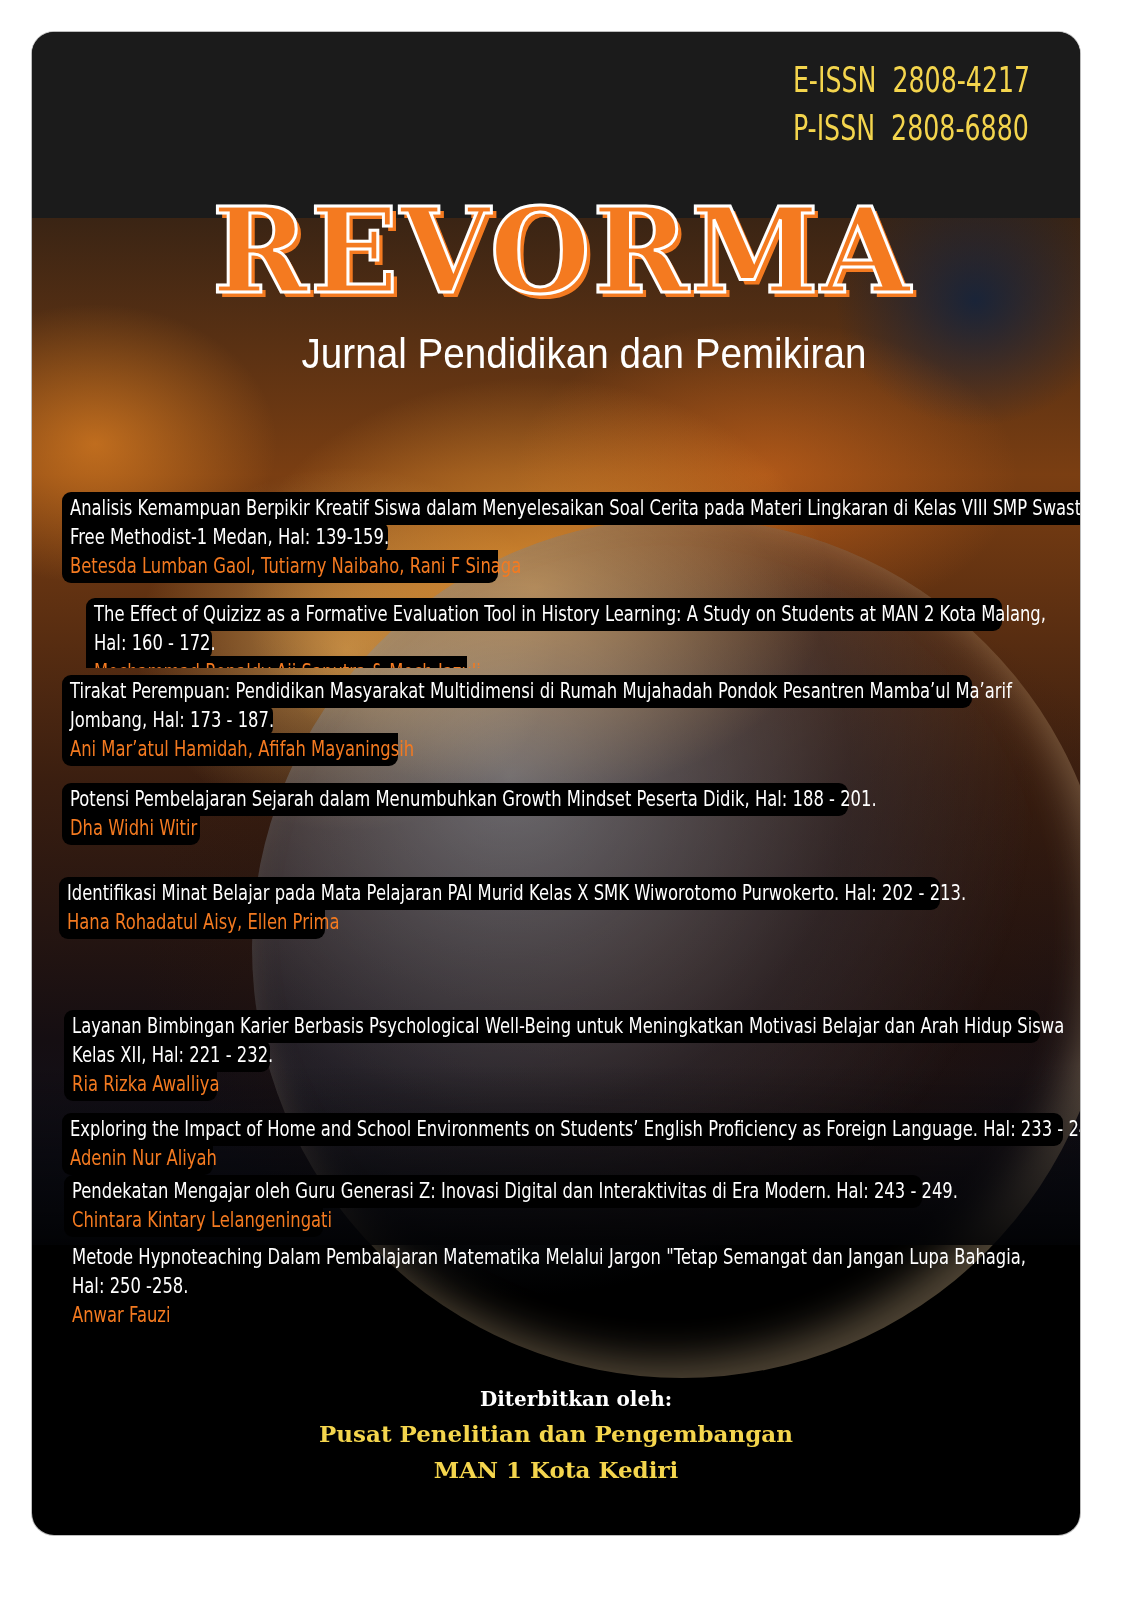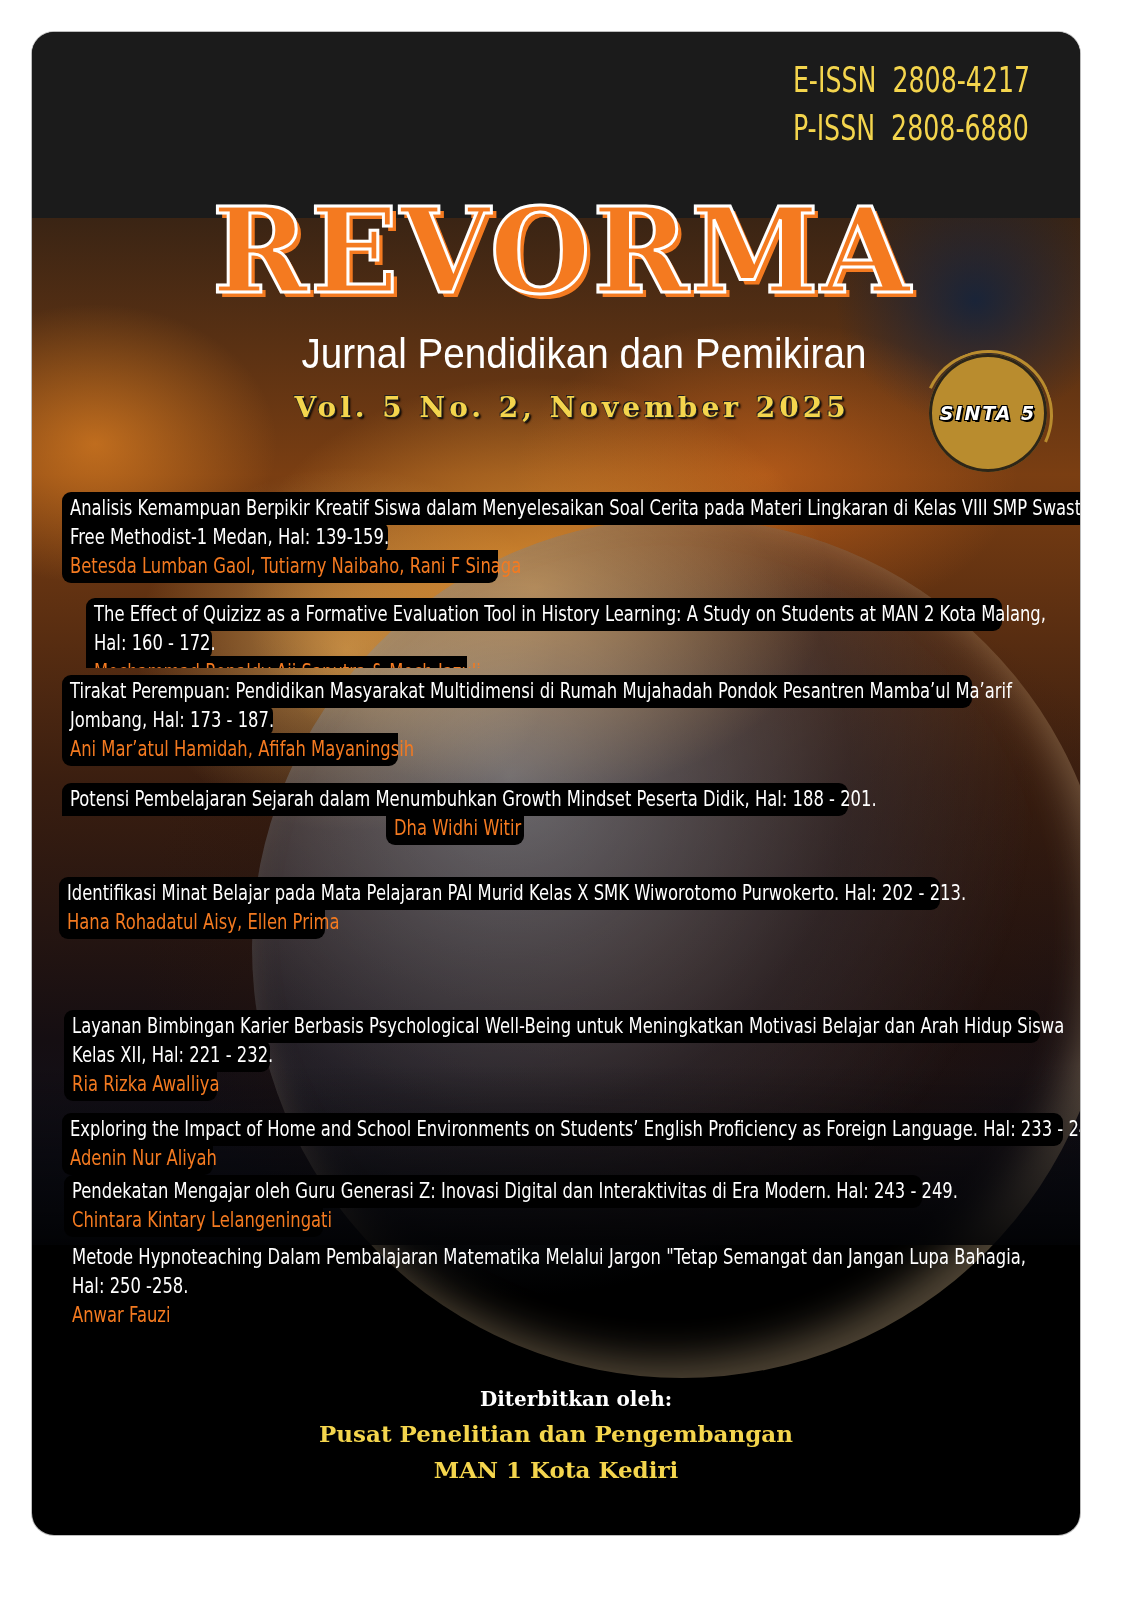--- a/index.html
+++ b/index.html
@@ -117,25 +117,21 @@
     <div class="art-fade"></div>
   </div>
 
   <div class="issn">
     <div><span>E-ISSN</span>  <span>2808-4217</span></div>
     <div><span>P-ISSN</span>  <span>2808-6880</span></div>
   </div>
 
   <div class="masthead">REVORMA</div>
   <div class="subtitle">Jurnal Pendidikan dan Pemikiran</div>
-  <div class="volume">Vol. 5 No. 2, November 2025</div>
 
-  <div class="sinta">
-    <span>SINTA 5</span>
-  </div>
 
   <div class="articles">
 
     <div class="article stack" style="left:30px; top:460px;">
       <div class="line"><span class="box"><span class="t" style="transform:scaleX(0.78); width:1280px;">Analisis Kemampuan Berpikir Kreatif Siswa dalam Menyelesaikan Soal Cerita pada Materi Lingkaran di Kelas VIII SMP Swasta</span></span></div>
       <div class="line"><span class="box" style="width:310px"><span class="t" style="transform:scaleX(0.78);">Free Methodist-1 Medan, Hal: 139-159.</span></span></div>
       <div class="line"><span class="box" style="width:420px"><span class="a" style="transform:scaleX(0.78);">Betesda Lumban Gaol, Tutiarny Naibaho, Rani F Sinaga</span></span></div>
     </div>
 
     <div class="article stack" style="left:30px; top:566px;margin-left:24px;">
@@ -143,21 +139,21 @@
       <div class="line"><span class="box" style="width:110px"><span class="t" style="transform:scaleX(0.78);">Hal: 160 - 172.</span></span></div>
       <div class="line" style="height:12px; overflow:hidden;"><span class="box" style="width:365px"><span class="a" style="transform:scaleX(0.78);">Mochammad Ronaldy Aji Saputra &amp; Moch Jazuli</span></span></div>
     </div>
 
     <div class="article stack" style="left:30px; top:643px;">
       <div class="line"><span class="box" style="width:894px"><span class="t" style="transform:scaleX(0.78);">Tirakat Perempuan: Pendidikan Masyarakat Multidimensi di Rumah Mujahadah Pondok Pesantren Mamba’ul Ma’arif</span></span></div>
       <div class="line"><span class="box" style="width:195px"><span class="t" style="transform:scaleX(0.78);">Jombang, Hal: 173 - 187.</span></span></div>
       <div class="line"><span class="box" style="width:320px"><span class="a" style="transform:scaleX(0.78);">Ani Mar’atul Hamidah, Afifah Mayaningsih</span></span></div>
     </div>
 
-    <div class="article stack" style="left:30px; top:751px;text-align:center;">
+    <div class="article stack" style="left:30px; top:751px;">
       <div class="line"><span class="box" style="width:770px"><span class="t" style="transform:scaleX(0.78);">Potensi Pembelajaran Sejarah dalam Menumbuhkan Growth Mindset Peserta Didik, Hal: 188 - 201.</span></span></div>
       <div class="line"><span class="box" style="width:122px"><span class="a" style="transform:scaleX(0.78);">Dha Widhi Witir</span></span></div>
     </div>
 
     <div class="article stack" style="left:27px; top:829px;margin-top:16px;">
       <div class="line"><span class="box" style="width:865px"><span class="t" style="transform:scaleX(0.78);">Identifikasi Minat Belajar pada Mata Pelajaran PAI Murid Kelas X SMK Wiworotomo Purwokerto. Hal: 202 - 213.</span></span></div>
       <div class="line"><span class="box" style="width:250px"><span class="a" style="transform:scaleX(0.78);">Hana Rohadatul Aisy, Ellen Prima</span></span></div>
     </div>
 
 

